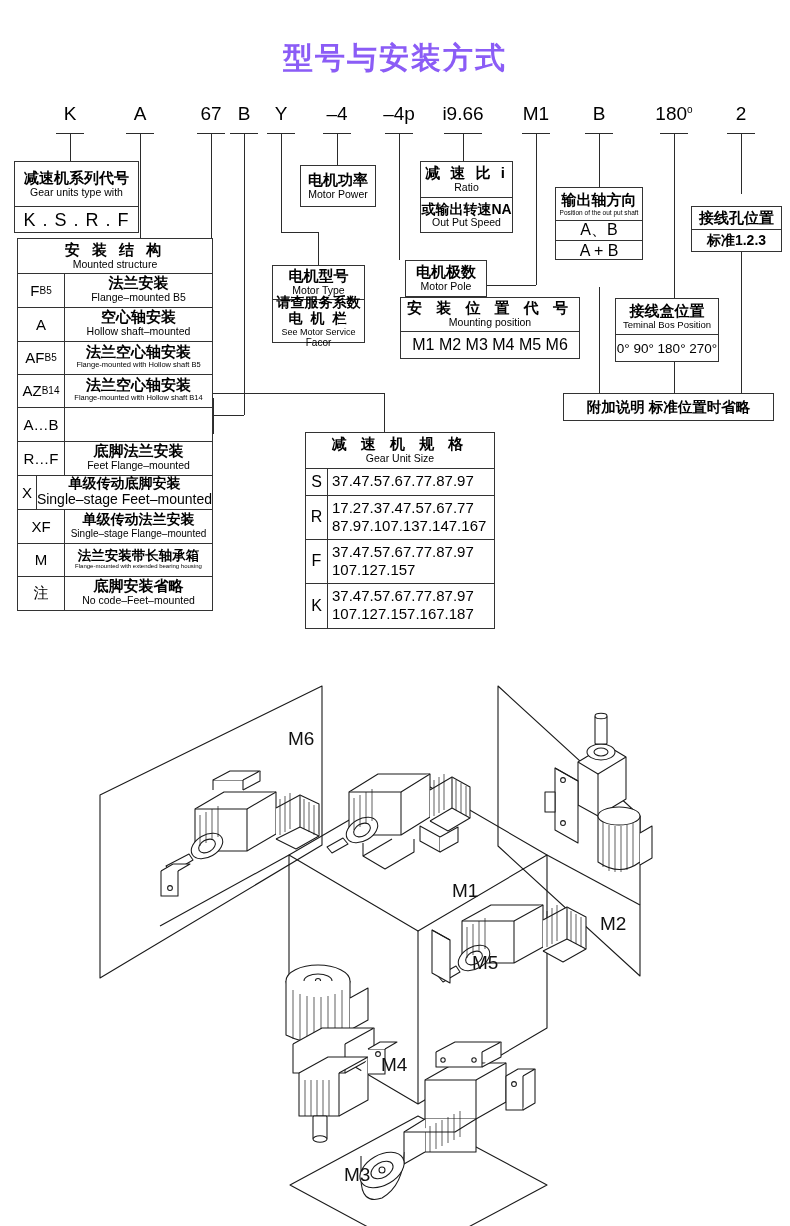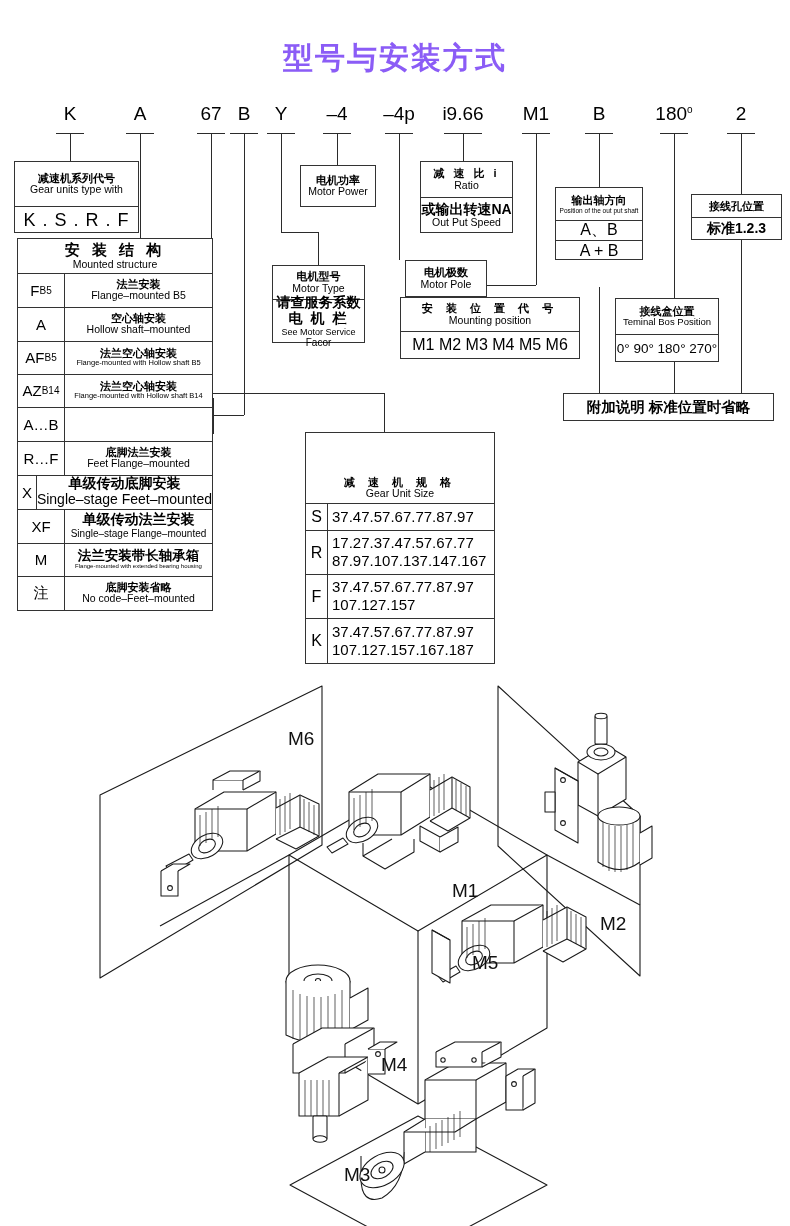--- a/index.html
+++ b/index.html
@@ -18,42 +18,42 @@
 
   
   .v{position:absolute;width:1px;background:#2b2b2b;}
   .h{position:absolute;height:1px;background:#2b2b2b;}
 
   
   .bx{position:absolute;border:1px solid #333;background:#fff;box-sizing:border-box;}
   .bxrow{border-bottom:1px solid #333;box-sizing:border-box;display:flex;
          align-items:center;justify-content:center;flex-direction:column;}
   .bxrow:last-child{border-bottom:none;}
-  .cn{font-size:11px;font-weight:bold;line-height:1.12;white-space:nowrap;}
+  .cn{font-size:15px;font-weight:bold;line-height:1.12;white-space:nowrap;}
   .cn.sp{letter-spacing:4px;}
   .en{font-size:10.5px;line-height:1.12;white-space:nowrap;}
   .en.tiny{font-size:7.5px;}
   .en.xtiny{font-size:6px;}
   .val{font-size:16px;line-height:1.15;white-space:nowrap;}
 
   
   #mstruct{left:17px;top:238px;width:196px;}
   #mstruct .hdr{padding:3px 0 2px;}
   #mstruct .r{display:flex;border-bottom:1px solid #333;box-sizing:border-box;}
   #mstruct .r:last-child{border-bottom:none;}
   #mstruct .c1{width:47px;border-right:1px solid #333;display:flex;
                align-items:center;justify-content:center;font-size:15px;
                box-sizing:border-box;}
   #mstruct .c1 sub{font-size:10px;}
   #mstruct .c2{flex:1;display:flex;flex-direction:column;align-items:center;
                justify-content:center;padding:1px 0 2px;box-sizing:border-box;}
 
   
   #gsize{left:305px;top:432px;width:190px;}
-  #gsize .hdr{padding:3px 0 3px;margin-top:40px;}
+  #gsize .hdr{padding:3px 0 3px;}
   #gsize .r{display:flex;border-bottom:1px solid #333;box-sizing:border-box;}
   #gsize .r:last-child{border-bottom:none;}
   #gsize .c1{width:22px;border-right:1px solid #333;display:flex;
              align-items:center;justify-content:center;font-size:16px;
              box-sizing:border-box;}
   #gsize .c2{flex:1;display:flex;flex-direction:column;justify-content:center;
              padding:1px 0 2px 4px;box-sizing:border-box;font-size:15px;line-height:1.2;}
 
   
   #art{position:absolute;left:0;top:640px;width:790px;height:586px;}
@@ -310,21 +310,21 @@
   <div class="bx" style="left:615px;top:298px;width:104px;height:64px">
     <div class="bxrow" style="height:36px">
       <div class="cn">接线盒位置</div>
       <div class="en" style="font-size:9.5px">Teminal Bos Position</div>
     </div>
     <div class="bxrow" style="height:27px;border-bottom:none">
       <div class="val" style="font-size:13.5px">0° 90° 180° 270°</div>
     </div>
   </div>
 
-  <div class="bx" style="left:691px;top:194px;width:91px;height:46px">
+  <div class="bx" style="left:691px;top:206px;width:91px;height:46px">
     <div class="bxrow" style="height:23px">
       <div class="cn">接线孔位置</div>
     </div>
     <div class="bxrow" style="height:22px;border-bottom:none">
       <div class="cn" style="font-size:14px">标准1.2.3</div>
     </div>
   </div>
 
   <div class="bx" style="left:563px;top:393px;width:211px;height:28px">
     <div class="bxrow" style="height:100%;border-bottom:none">

